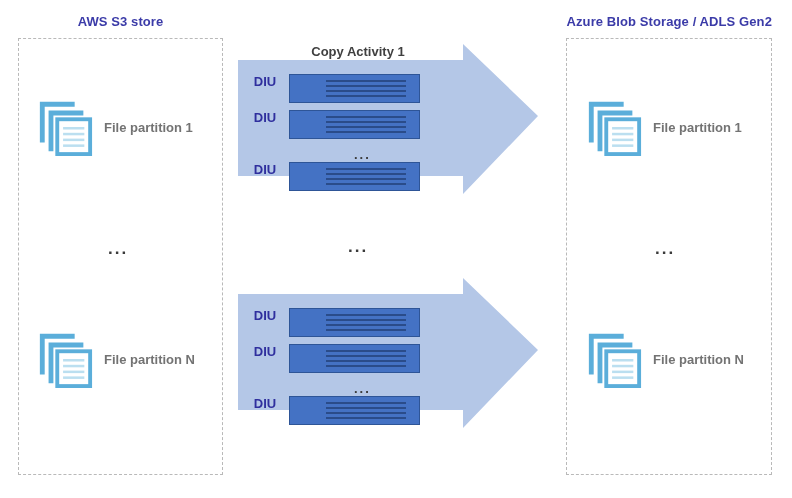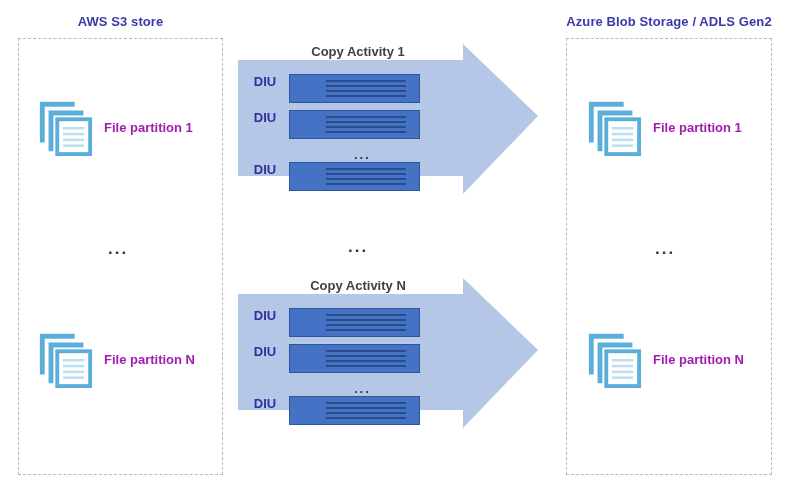--- a/index.html
+++ b/index.html
@@ -22,21 +22,21 @@
   .col-title {
     position: absolute;
     font-size: 13px;
     font-weight: bold;
     color: #3B3BA8;
     letter-spacing: 0.1px;
     text-align: center;
     white-space: nowrap;
   }
   #src-title { left: 18px;  top: 14px; width: 205px; }
-  #dst-title { left: 566px; top: 14px; width: 206px; }
+  #dst-title { left: 566px; top: 14px; width: 206px; text-align: right; }
 
   
   .store-box {
     position: absolute;
     border: 1px dashed #b9b9b9;
     background: #ffffff;
     box-sizing: border-box;
   }
   #src-box { left: 18px;  top: 38px; width: 205px; height: 437px; }
   #dst-box { left: 566px; top: 38px; width: 206px; height: 437px; }
@@ -44,21 +44,21 @@
   
   .partition {
     position: absolute;
     display: flex;
     align-items: center;
     gap: 10px;
   }
   .partition .label {
     font-size: 13px;
     font-weight: bold;
-    color: #a21caf;
+    color: #737373;
     white-space: nowrap;
   }
   .docs-icon { width: 58px; height: 58px; display: block; flex: none; }
 
   
   .ellipsis {
     position: absolute;
     font-size: 17px;
     font-weight: bold;
     letter-spacing: 2px;
@@ -215,21 +215,20 @@
             <div class="bar"></div>
         </div>
       </div>
     </div>
   </div>
 
   <div class="activity" style="left:238px; top:278px; width:300px; height:170px;">
     <svg class="arrow-svg" width="300" height="170" viewBox="0 0 300 170">
       <path d="M0 16 H225 V0 L300 72 L225 150 V132 H0 Z" fill="#B4C7E7"></path>
     </svg>
-    <div class="activity-title" style="left:-10px; width:260px; top:0px;">Copy Activity N</div>
 
     <div class="diu-list" style="left:12px; top:22px; width:190px; height:130px;">
 
       <div class="diu-row" style="left:0px; top:8px;">
         <span class="diu-label">DIU</span>
         <div class="rack">
           <div class="bar"></div>
             <div class="bar"></div>
             <div class="bar"></div>
             <div class="bar"></div>

